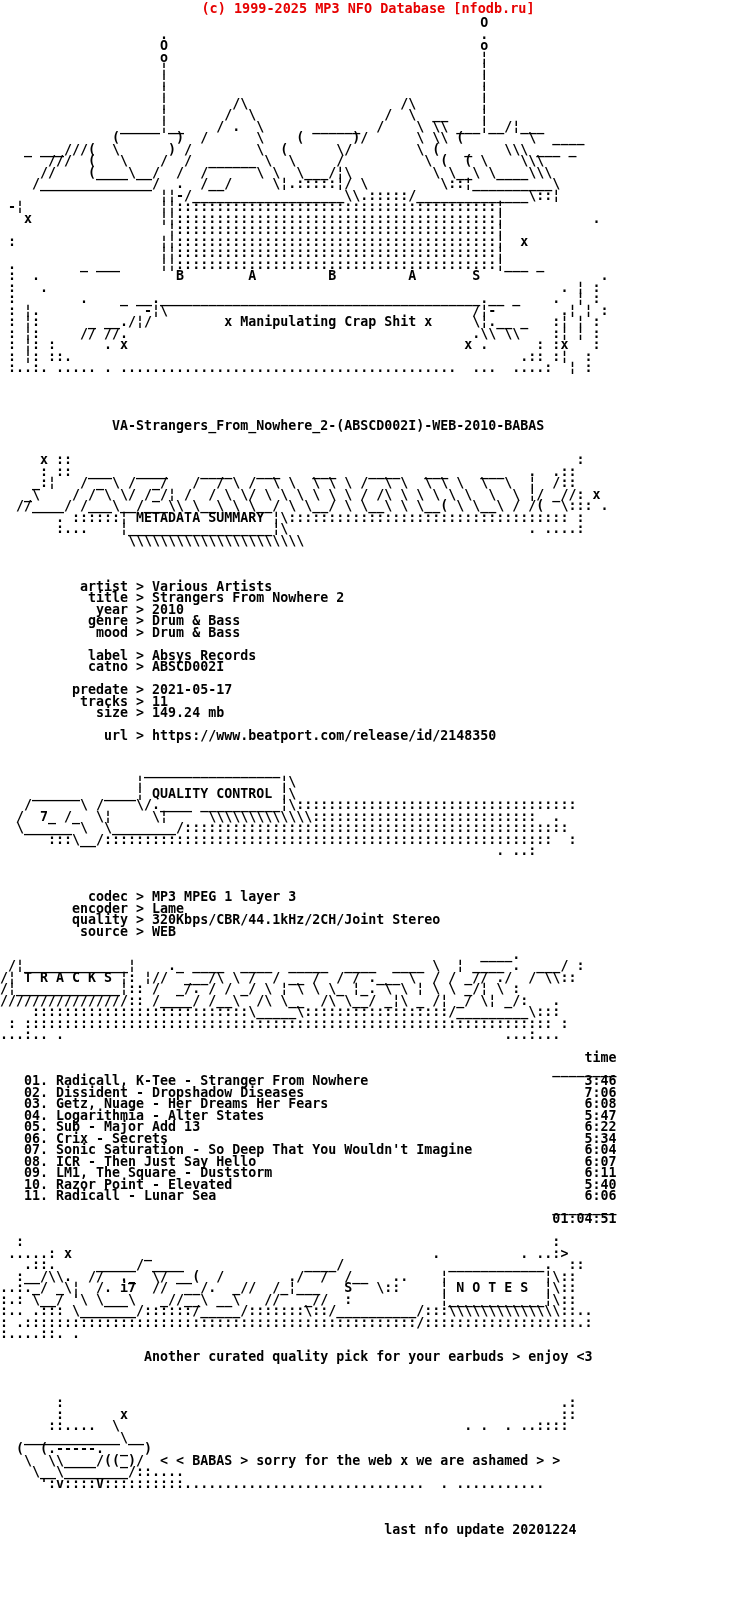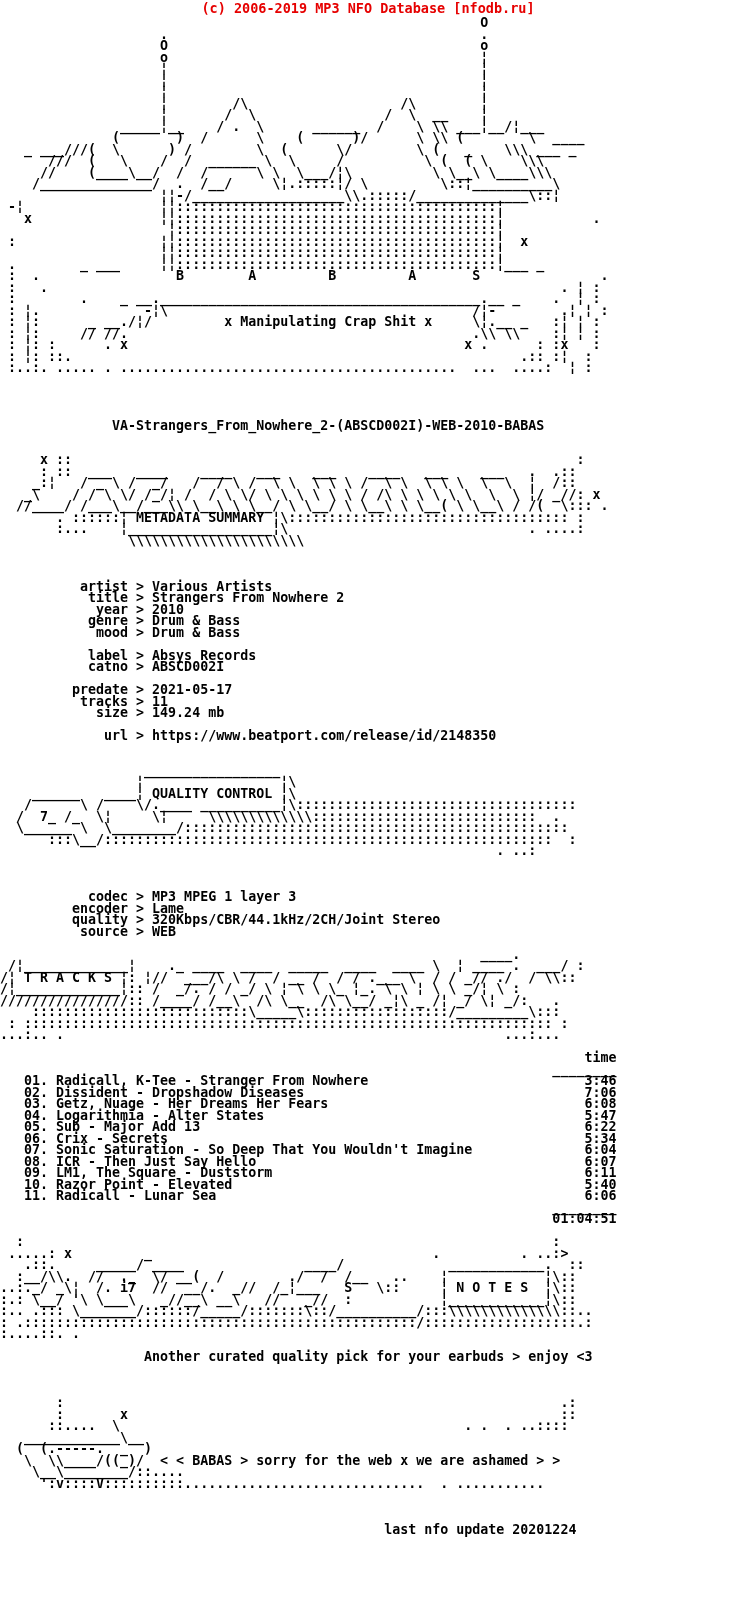--- a/index.html
+++ b/index.html
@@ -32,21 +32,21 @@
     line-height: 11.5px;
     color: #000000;
     white-space: pre;
     letter-spacing: 0;
   }
 </style>
 </head>
 <body>
 
 <div class="page">
-  <div class="nfo-header">(c) 2006-2019 MP3 NFO Database [nfodb.ru]</div>
+  <div class="nfo-header">(c) 1999-2025 MP3 NFO Database [nfodb.ru]</div>
   <pre class="nfo"><span>                                                            O
                     .                                       .
                     O                                       o
                     o                                       ¦
                     ¦                                       ¦
                     ¦                                       ¦
                     ¦                                       ¦
                     ¦        /\                   /\        ¦
                     ¦       /  \                /  \  __    ¦
                _____¦__    / .  \      ______  /    \ \\ ___¦__/¦___

